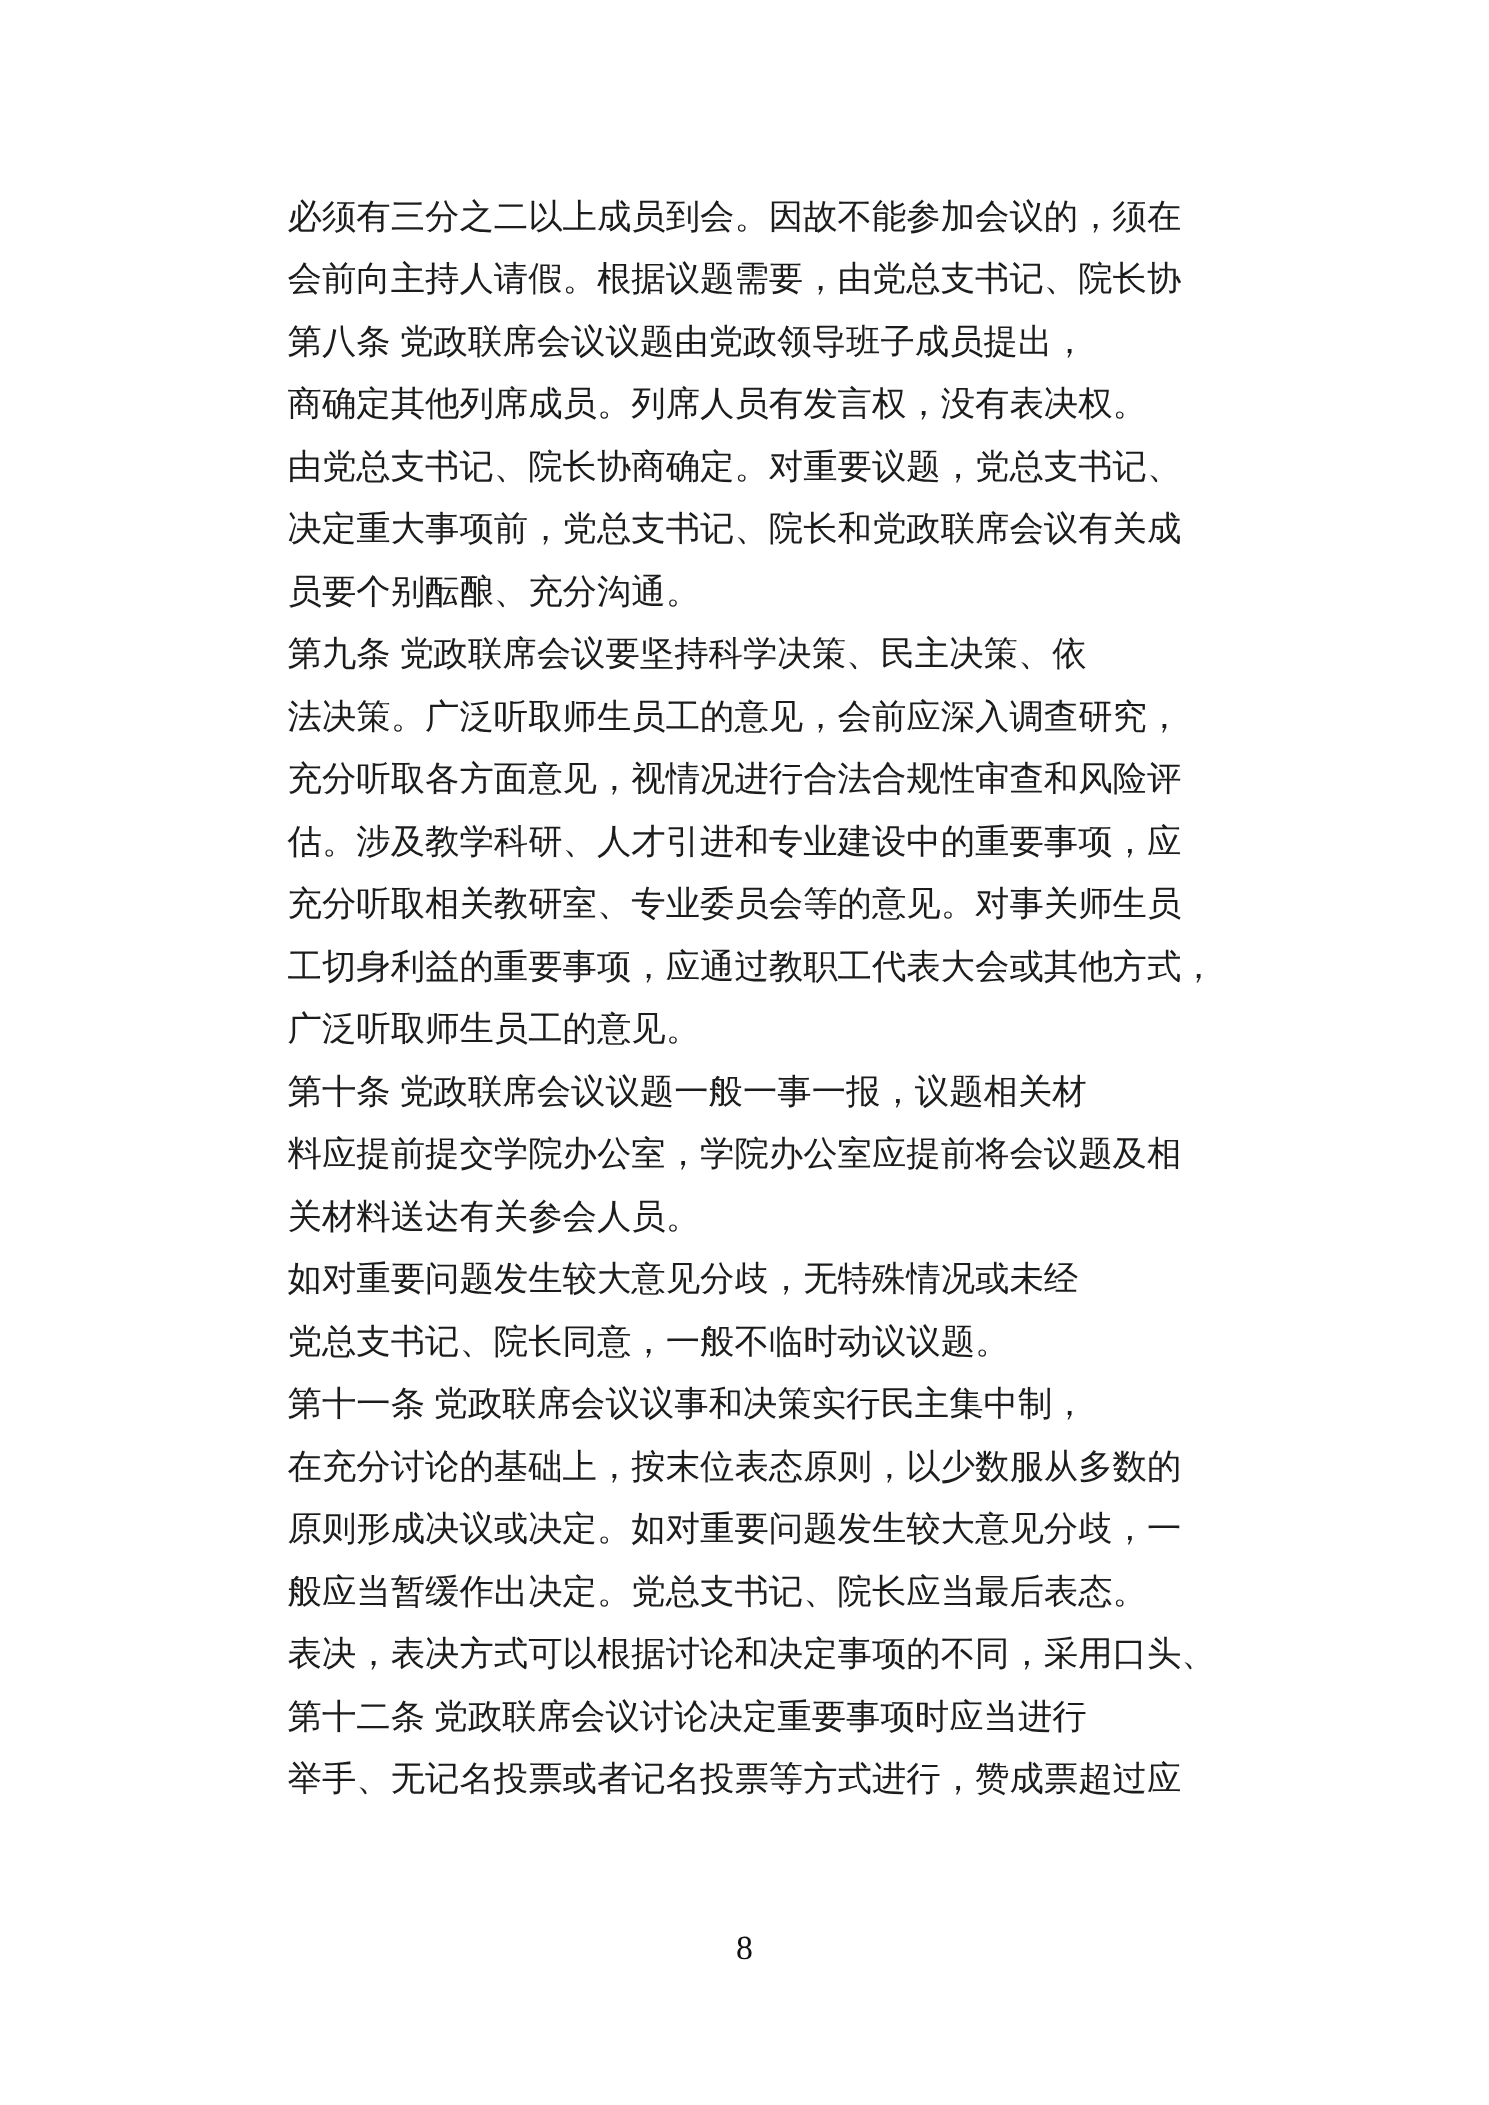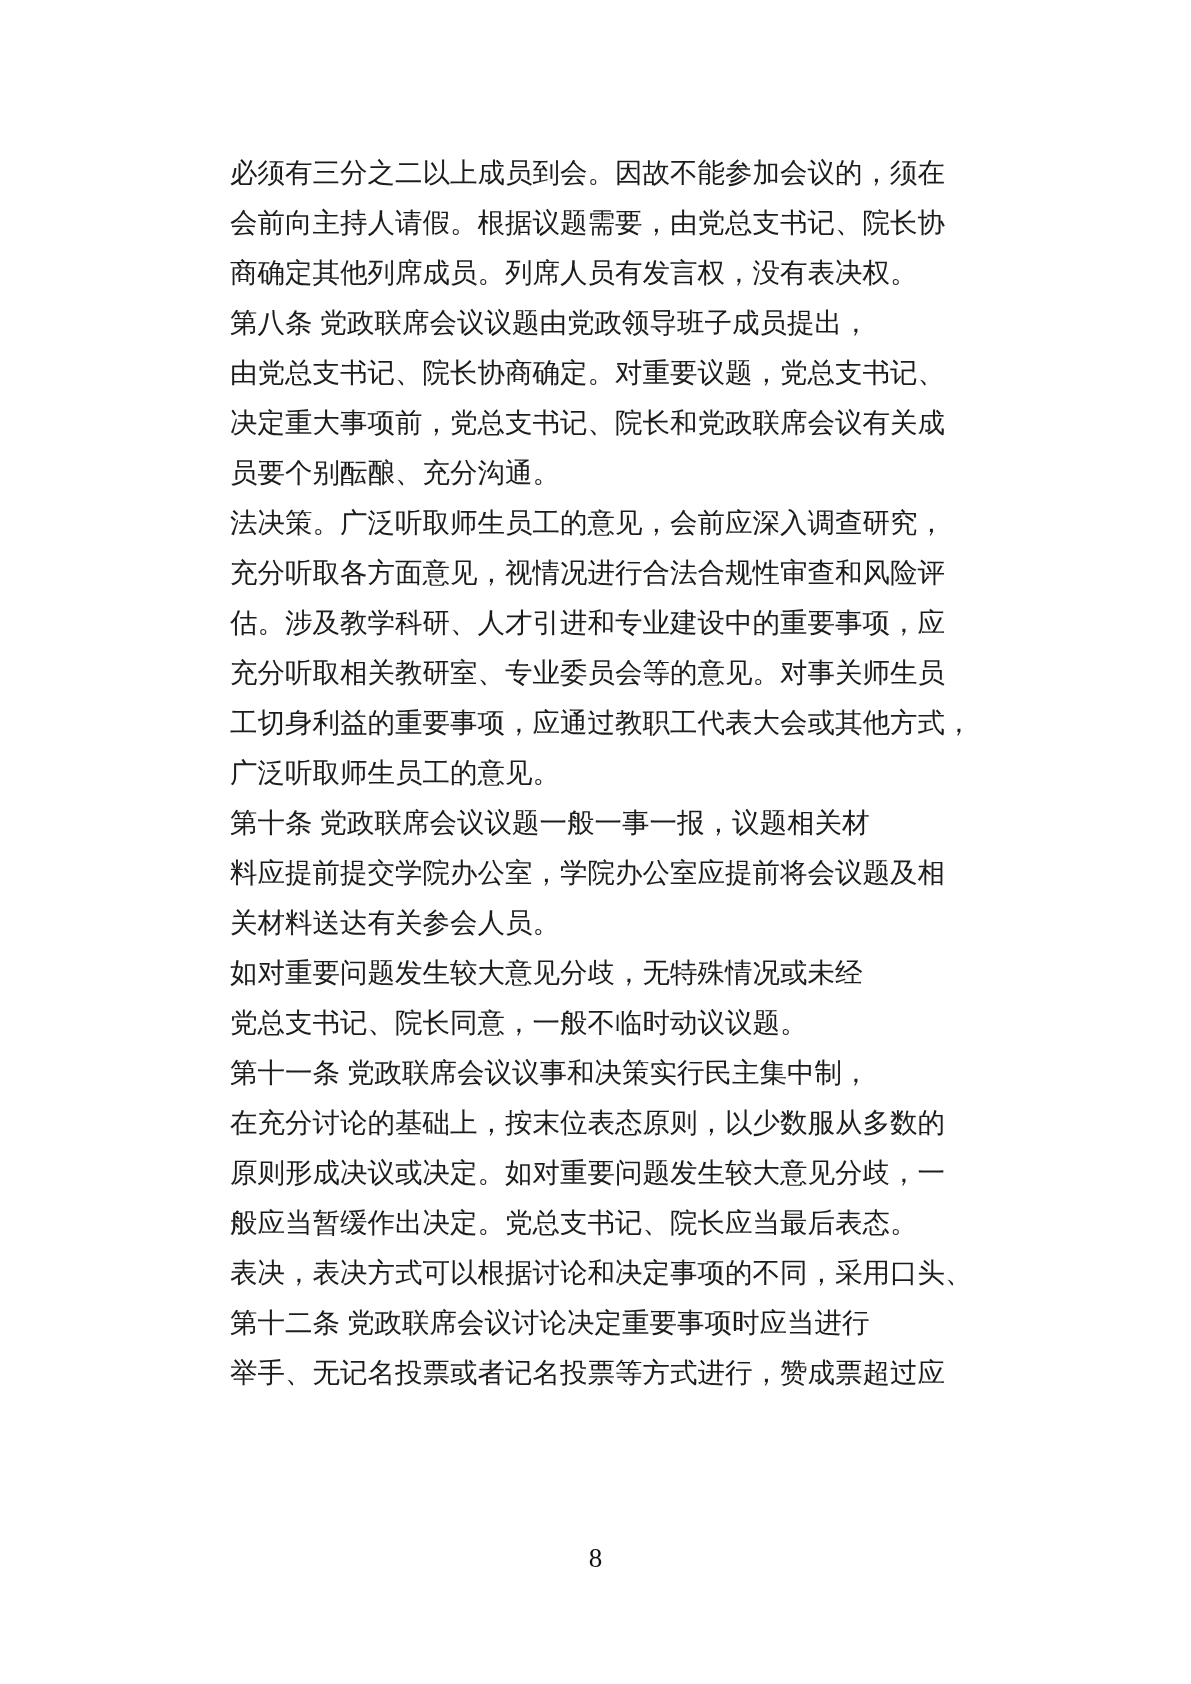--- a/index.html
+++ b/index.html
@@ -44,25 +44,26 @@
     font-family: "Liberation Serif", "DejaVu Serif", serif;
   }
 </style>
 </head>
 <body>
 
 <div class="page">
   <div class="text-block">
       <div class="text-line">必须有三分之二以上成员到会。因故不能参加会议的，须在</div>
       <div class="text-line">会前向主持人请假。根据议题需要，由党总支书记、院长协</div>
+      <div class="text-line">第八条 党政联席会议议题由党政领导班子成员提出，</div>
       <div class="text-line">商确定其他列席成员。列席人员有发言权，没有表决权。</div>
-      <div class="text-line">第八条 党政联席会议议题由党政领导班子成员提出，</div>
       <div class="text-line">由党总支书记、院长协商确定。对重要议题，党总支书记、</div>
       <div class="text-line">决定重大事项前，党总支书记、院长和党政联席会议有关成</div>
       <div class="text-line">员要个别酝酿、充分沟通。</div>
+      <div class="text-line">第九条 党政联席会议要坚持科学决策、民主决策、依</div>
       <div class="text-line">法决策。广泛听取师生员工的意见，会前应深入调查研究，</div>
       <div class="text-line">充分听取各方面意见，视情况进行合法合规性审查和风险评</div>
       <div class="text-line">估。涉及教学科研、人才引进和专业建设中的重要事项，应</div>
       <div class="text-line">充分听取相关教研室、专业委员会等的意见。对事关师生员</div>
       <div class="text-line">工切身利益的重要事项，应通过教职工代表大会或其他方式，</div>
       <div class="text-line">广泛听取师生员工的意见。</div>
       <div class="text-line">第十条 党政联席会议议题一般一事一报，议题相关材</div>
       <div class="text-line">料应提前提交学院办公室，学院办公室应提前将会议题及相</div>
       <div class="text-line">关材料送达有关参会人员。</div>
       <div class="text-line">如对重要问题发生较大意见分歧，无特殊情况或未经</div>

